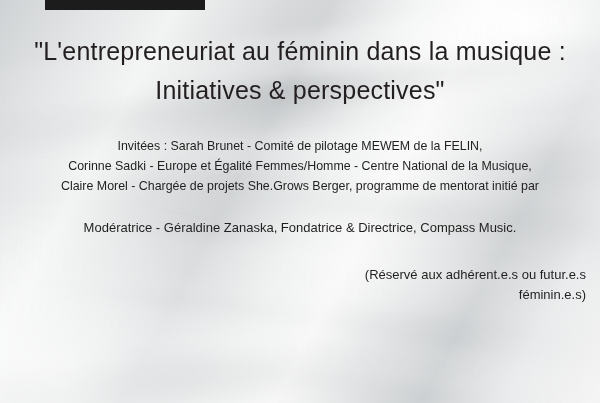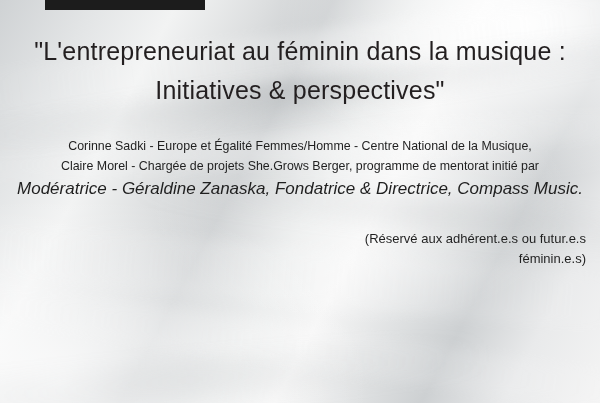--- a/index.html
+++ b/index.html
@@ -84,25 +84,25 @@
   .guests {
     margin-top: 26px;
     text-align: center;
     font-size: 12.4px;
     line-height: 1.62;
     color: #1f1f1f;
   }
   .guests .line { display: block; }
 
   .moderator {
+    margin-top: 22px;
     text-align: center;
-    font-size: 17px;
+    font-size: 13px;
     color: #1f1f1f;
     line-height: 1.5;
-    font-style: italic;
   }
 
   .note {
     margin-top: 28px;
     text-align: right;
     font-size: 13px;
     line-height: 1.55;
     color: #1f1f1f;
     padding-left: 120px;
   }
@@ -124,20 +124,21 @@
   <div class="top-bar"></div>
 
   <div class="content">
 
     <h1 class="title">
       <span class="line">"L'entrepreneuriat au féminin dans la</span>
       <span class="line">musique : Initiatives &amp; perspectives"</span>
     </h1>
 
     <div class="guests">
+      <span class="line">Invitées : Sarah Brunet - Comité de pilotage MEWEM de la FELIN,</span>
       <span class="line">Corinne Sadki - Europe et Égalité Femmes/Homme - Centre National de la Musique,</span>
       <span class="line">Claire Morel - Chargée de projets She.Grows Berger, programme de mentorat initié par</span>
     </div>
 
     <div class="moderator">Modératrice - Géraldine Zanaska, Fondatrice &amp; Directrice, Compass Music.</div>
 
     <div class="note">
       <span class="line">(Réservé aux adhérent.e.s ou futur.e.s</span>
       <span class="line">féminin.e.s)</span>
     </div>

